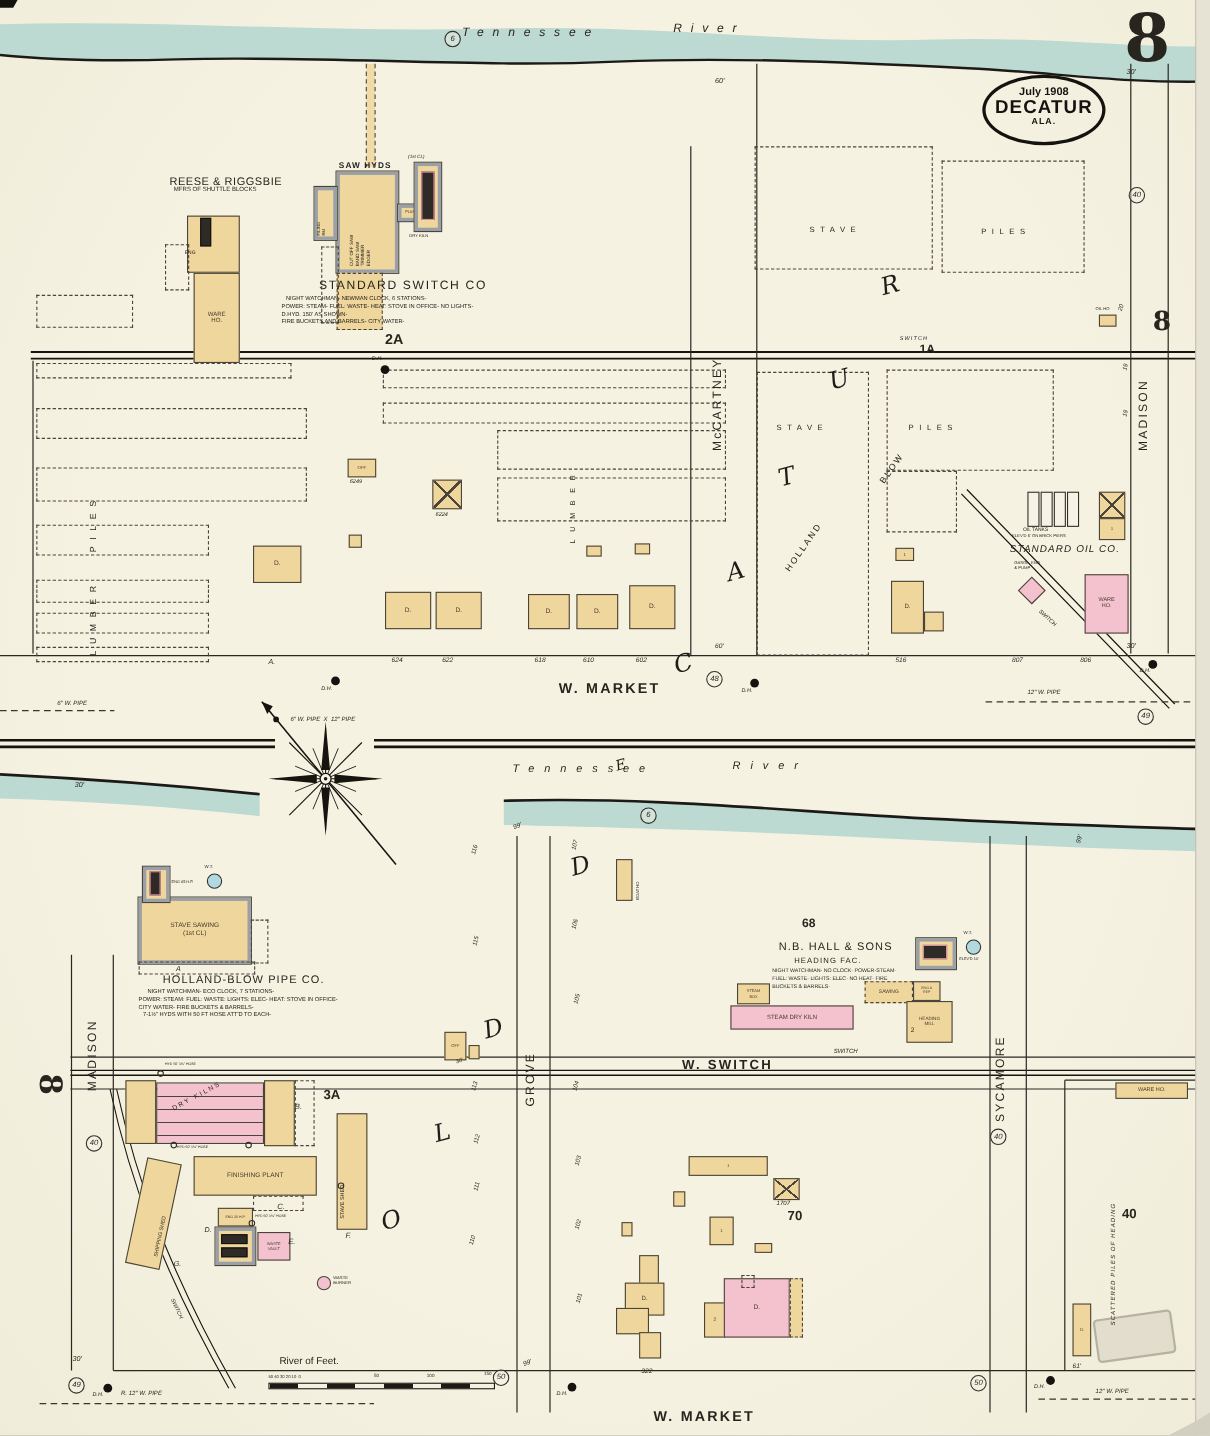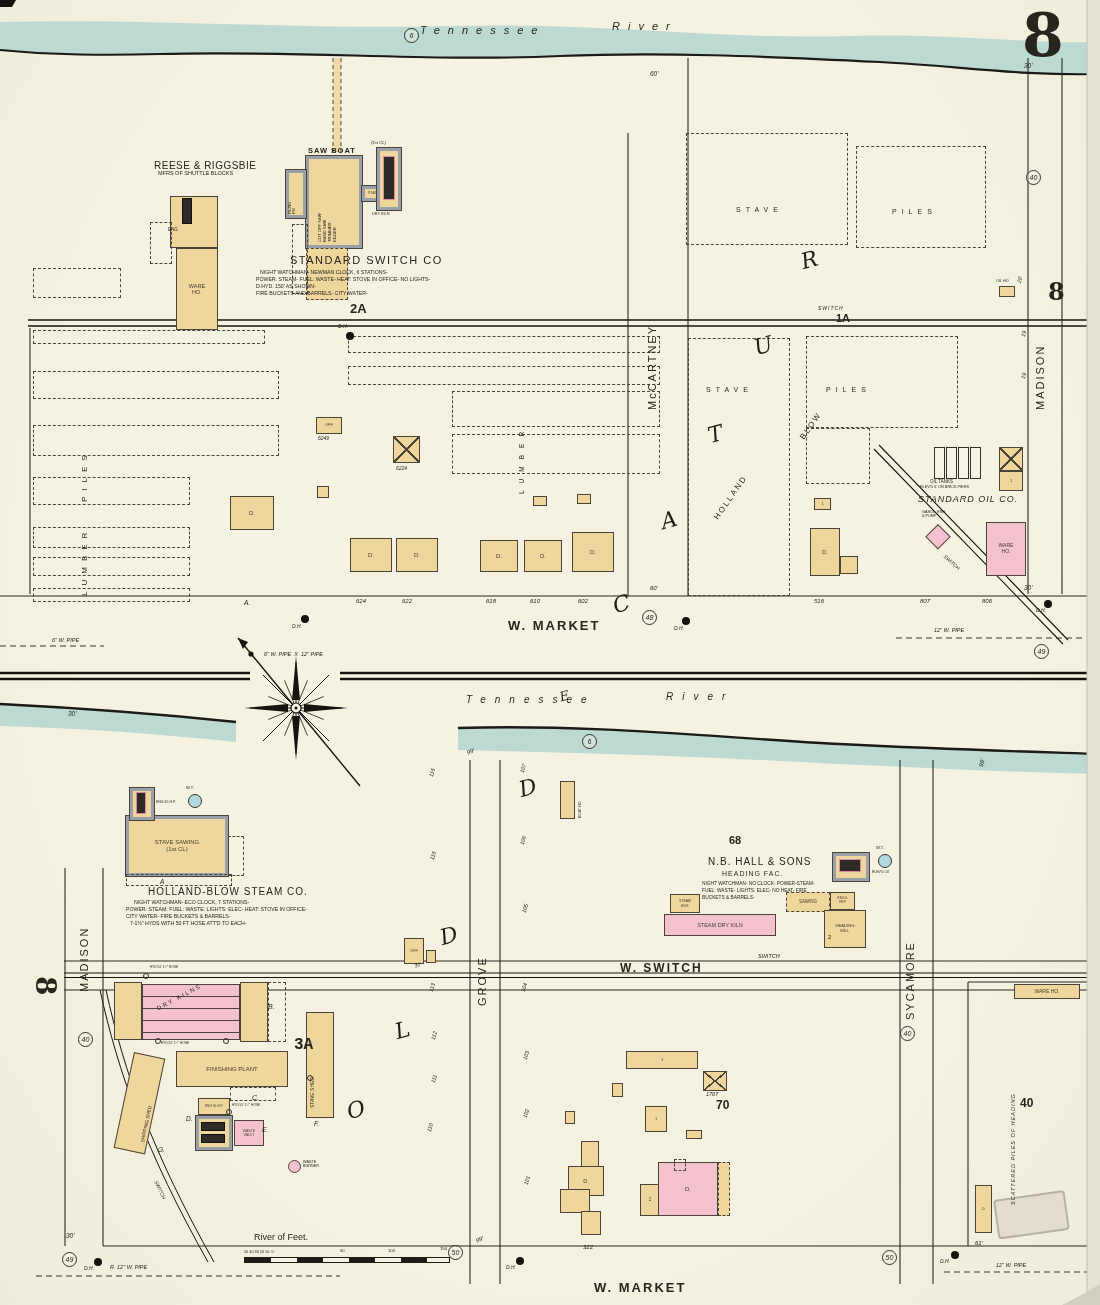--- a/index.html
+++ b/index.html
@@ -109,20 +109,25 @@
       <circle r="5" fill="#f6f3e6" stroke-width="1.2"></circle>
       <circle r="1.6" fill="#16140f" stroke="none"></circle>
     </g>
 
     <path d="M0,0 H16 L12,7 H0 Z" fill="#14120e"></path>
     <rect x="1087" y="0" width="13" height="1305" fill="#e6e3d4"></rect>
     <line x1="1087" y1="0" x2="1087" y2="1305" stroke="#c3bfae"></line>
     <path d="M1087,1292 L1100,1284 L1100,1305 L1062,1305 Z" fill="#d2cfc0"></path>
   </svg>
 
+  <div id="stamp">
+    <div class="st1">July 1908</div>
+    <div class="st2">DECATUR</div>
+    <div class="st3">ALA.</div>
+  </div>
 
   <div id="map-elements">
       <div class="el dash" style="left: 33px; top: 268px; width: 88px; height: 30px;"></div>
       <div class="el dash" style="left: 33px; top: 330px; width: 232px; height: 14px;"></div>
       <div class="el dash" style="left: 33px; top: 371px; width: 246px; height: 28px;"></div>
       <div class="el dash" style="left: 33px; top: 425px; width: 246px; height: 31px;"></div>
       <div class="el dash" style="left: 33px; top: 477px; width: 157px; height: 28px;"></div>
       <div class="el dash" style="left: 33px; top: 527px; width: 157px; height: 21px;"></div>
       <div class="el dash" style="left: 33px; top: 557px; width: 157px; height: 19px;"></div>
       <div class="el dash" style="left: 33px; top: 588px; width: 157px; height: 14px;"></div>
@@ -229,21 +234,21 @@
       <div class="el lbl serif b" style="left: 1022px; top: 0px; font-size: 60px;">8</div>
       <div class="el lbl serif b" style="left: 1048px; top: 278px; font-size: 24px;">8</div>
       <div class="el lbl serif b" style="left: 62px; top: 976px; font-size: 28px; transform: rotate(90deg);">8</div>
       <div class="el lbl it" style="left: 420px; top: 24px; font-size: 11px; letter-spacing: 8px;">Tennessee</div>
       <div class="el lbl it" style="left: 612px; top: 20px; font-size: 11px; letter-spacing: 8px;">River</div>
       <div class="el cnum" style="left: 404px; top: 28px;">6</div>
       <div class="el lbl it" style="left: 650px; top: 70px; font-size: 6.5px;">60'</div>
       <div class="el lbl it" style="left: 1024px; top: 62px; font-size: 6.5px;">30'</div>
       <div class="el lbl" style="left: 154px; top: 160px; font-size: 10px; letter-spacing: 0.5px;">REESE &amp; RIGGSBIE</div>
       <div class="el lbl" style="left: 158px; top: 170px; font-size: 5.5px;">MFRS OF SHUTTLE BLOCKS</div>
-      <div class="el lbl b" style="left: 308px; top: 147px; font-size: 7.5px; letter-spacing: 1px;">SAW BOAT</div>
+      <div class="el lbl b" style="left: 308px; top: 147px; font-size: 7.5px; letter-spacing: 1px;">SAW HYDS</div>
       <div class="el lbl" style="left: 318px; top: 242px; font-size: 4.2px; transform: rotate(-90deg);">CUT OFF SAW
 BAND SAW
 TRIMMER
 EDGER</div>
       <div class="el lbl" style="left: 288px; top: 214px; font-size: 3.8px; transform: rotate(-90deg);">FILING
 RM</div>
       <div class="el lbl it" style="left: 371px; top: 141px; font-size: 4.2px;">(1st CL)</div>
       <div class="el lbl" style="left: 372px; top: 212px; font-size: 3.8px;">DRY KILN</div>
       <div class="el lbl" style="left: 290px; top: 254px; font-size: 11px; letter-spacing: 1.5px;">STANDARD SWITCH CO</div>
       <div class="el lbl" style="left: 260px; top: 269px; font-size: 5.2px;">NIGHT WATCHMAN- NEWMAN CLOCK, 6 STATIONS-</div>
@@ -315,29 +320,29 @@
       <div class="el lbl bigletter" style="left: 798px; top: 250px; font-size: 22px; transform: rotate(-15deg);">R</div>
       <div class="el lbl" style="left: 78px; top: 992px; font-size: 11px; letter-spacing: 2px; transform: rotate(-90deg);">MADISON</div>
       <div class="el cnum" style="left: 78px; top: 1032px;">40</div>
       <div class="el lbl it" style="left: 66px; top: 1232px; font-size: 6.5px;">30'</div>
       <div class="el cnum" style="left: 62px; top: 1252px;">49</div>
       <div class="el lbl it" style="left: 84px; top: 1266px; font-size: 5px;">D.H.</div>
       <div class="el lbl it" style="left: 110px; top: 1264px; font-size: 5.5px;">R. 12" W. PIPE</div>
       <div class="el lbl" style="left: 186px; top: 786px; font-size: 4px;">W.T.</div>
       <div class="el lbl" style="left: 156px; top: 800px; font-size: 3.5px;">ENG 65 H.P.</div>
       <div class="el lbl it" style="left: 160px; top: 878px; font-size: 6.5px;">A</div>
-      <div class="el lbl" style="left: 148px; top: 886px; font-size: 10px; letter-spacing: 1px;">HOLLAND-BLOW STEAM CO.</div>
+      <div class="el lbl" style="left: 148px; top: 886px; font-size: 10px; letter-spacing: 1px;">HOLLAND-BLOW PIPE CO.</div>
       <div class="el lbl" style="left: 134px; top: 899px; font-size: 5.2px;">NIGHT WATCHMAN- ECO CLOCK, 7 STATIONS-</div>
       <div class="el lbl" style="left: 126px; top: 906px; font-size: 5.2px;">POWER: STEAM: FUEL: WASTE: LIGHTS: ELEC- HEAT: STOVE IN OFFICE-</div>
       <div class="el lbl" style="left: 126px; top: 913px; font-size: 5.2px;">CITY WATER- FIRE BUCKETS &amp; BARRELS-</div>
       <div class="el lbl" style="left: 130px; top: 920px; font-size: 5.2px;">7-1½" HYDS WITH 50 FT HOSE ATT'D TO EACH-</div>
       <div class="el lbl b" style="left: 620px; top: 961px; font-size: 12px; letter-spacing: 2px;">W. SWITCH</div>
       <div class="el lbl it" style="left: 758px; top: 953px; font-size: 5.5px;">SWITCH</div>
       <div class="el lbl it" style="left: 414px; top: 964px; font-size: 5px; transform: rotate(-20deg);">30'</div>
-      <div class="el lbl b" style="left: 294px; top: 1036px; font-size: 16px; font-family: Liberation Mono, monospace;">3A</div>
+      <div class="el lbl b" style="left: 294px; top: 988px; font-size: 12px;">3A</div>
       <div class="el lbl" style="left: 156px; top: 1006px; font-size: 6px; letter-spacing: 2px; transform: rotate(-28deg);">DRY KILNS</div>
       <div class="el lbl it" style="left: 268px; top: 1003px; font-size: 7px;">B.</div>
       <div class="el lbl it" style="left: 252px; top: 1094px; font-size: 7px;">C.</div>
       <div class="el lbl" style="left: 140px; top: 1142px; font-size: 4.8px; transform: rotate(-78deg);">SHIPPING SHED</div>
       <div class="el lbl it" style="left: 158px; top: 1146px; font-size: 6.5px;">G.</div>
       <div class="el lbl" style="left: 310px; top: 1108px; font-size: 5px; transform: rotate(-90deg);">STAVE SHED</div>
       <div class="el lbl it" style="left: 314px; top: 1120px; font-size: 7px;">F.</div>
       <div class="el lbl it" style="left: 186px; top: 1115px; font-size: 6.5px;">D.</div>
       <div class="el lbl it" style="left: 262px; top: 1126px; font-size: 7px;">E.</div>
       <div class="el lbl" style="left: 303px; top: 1160px; font-size: 3.8px;">WASTE

